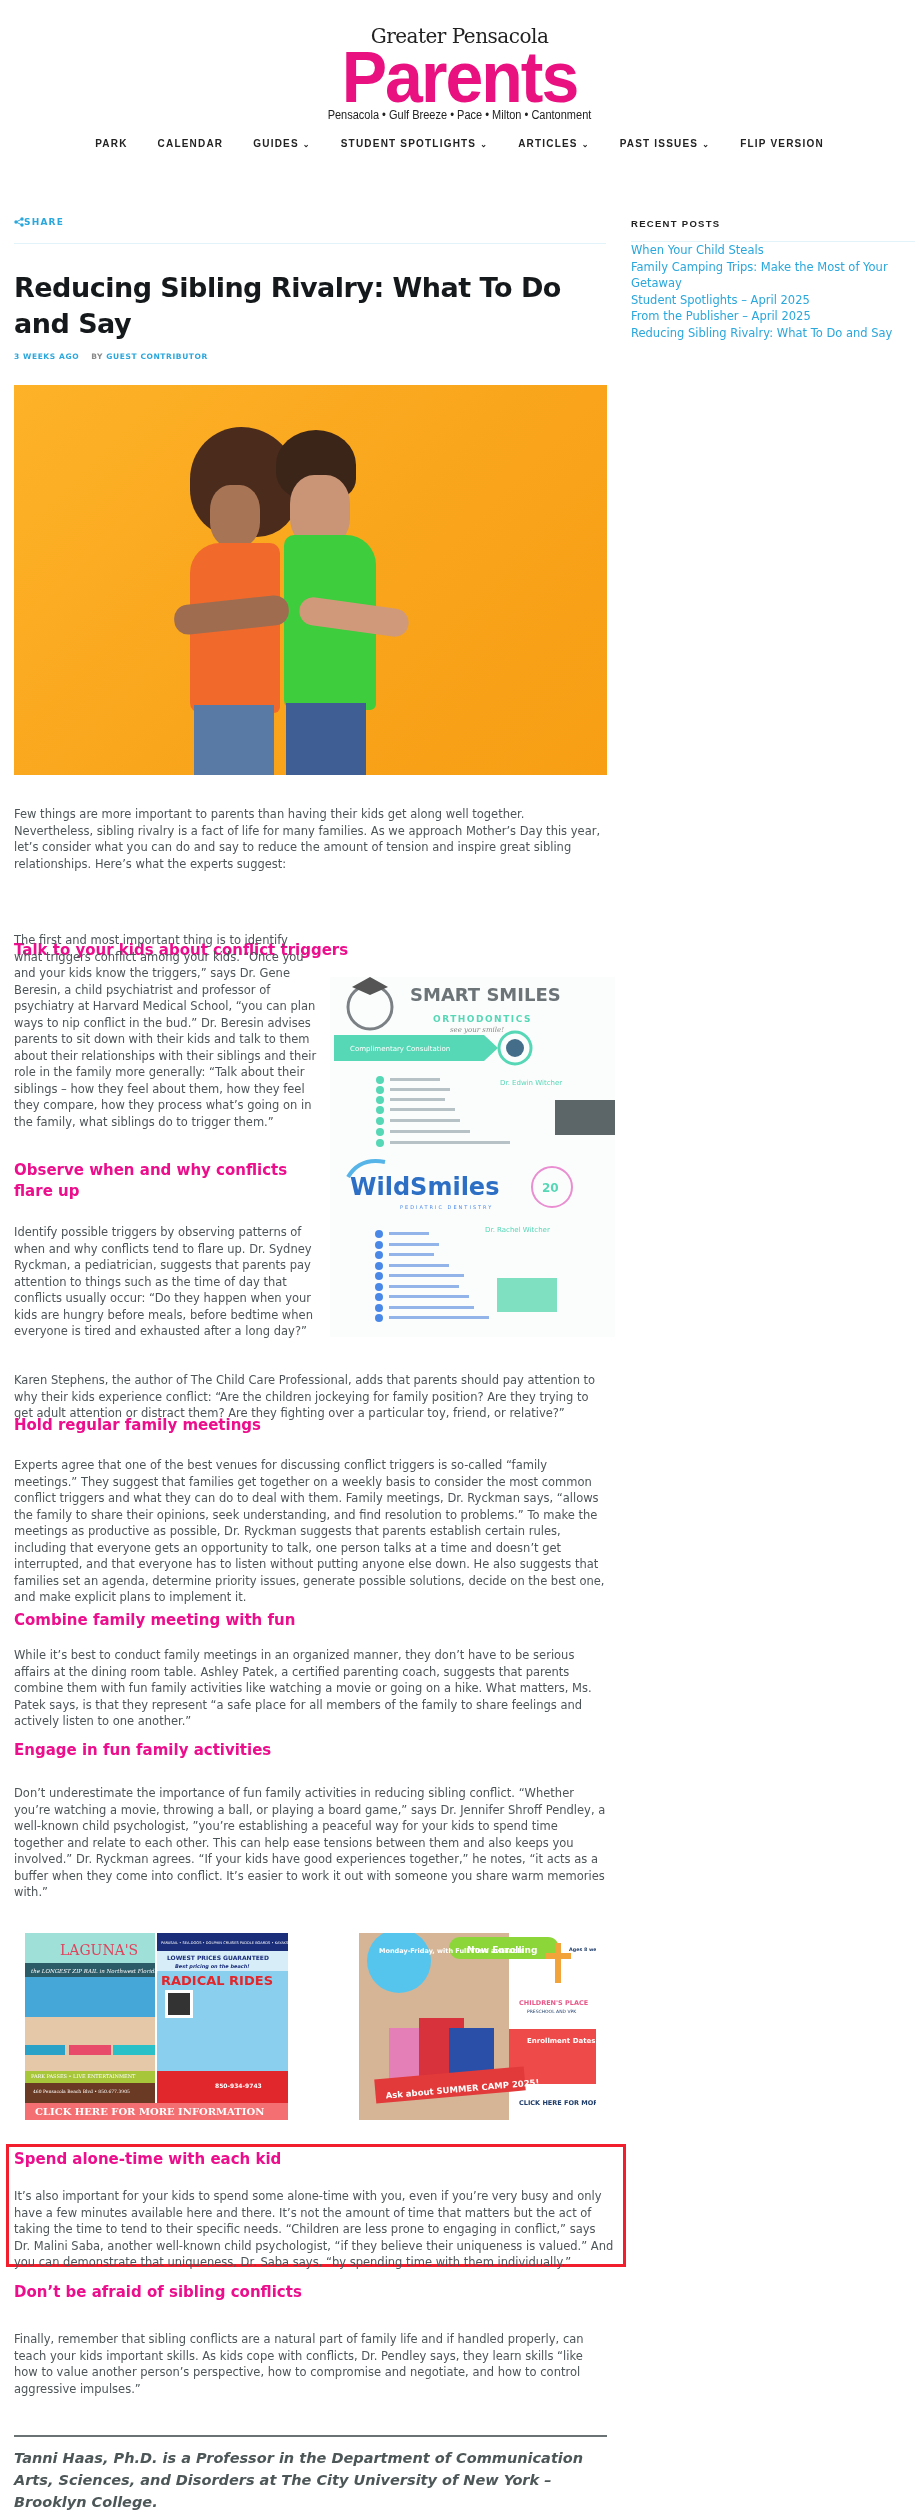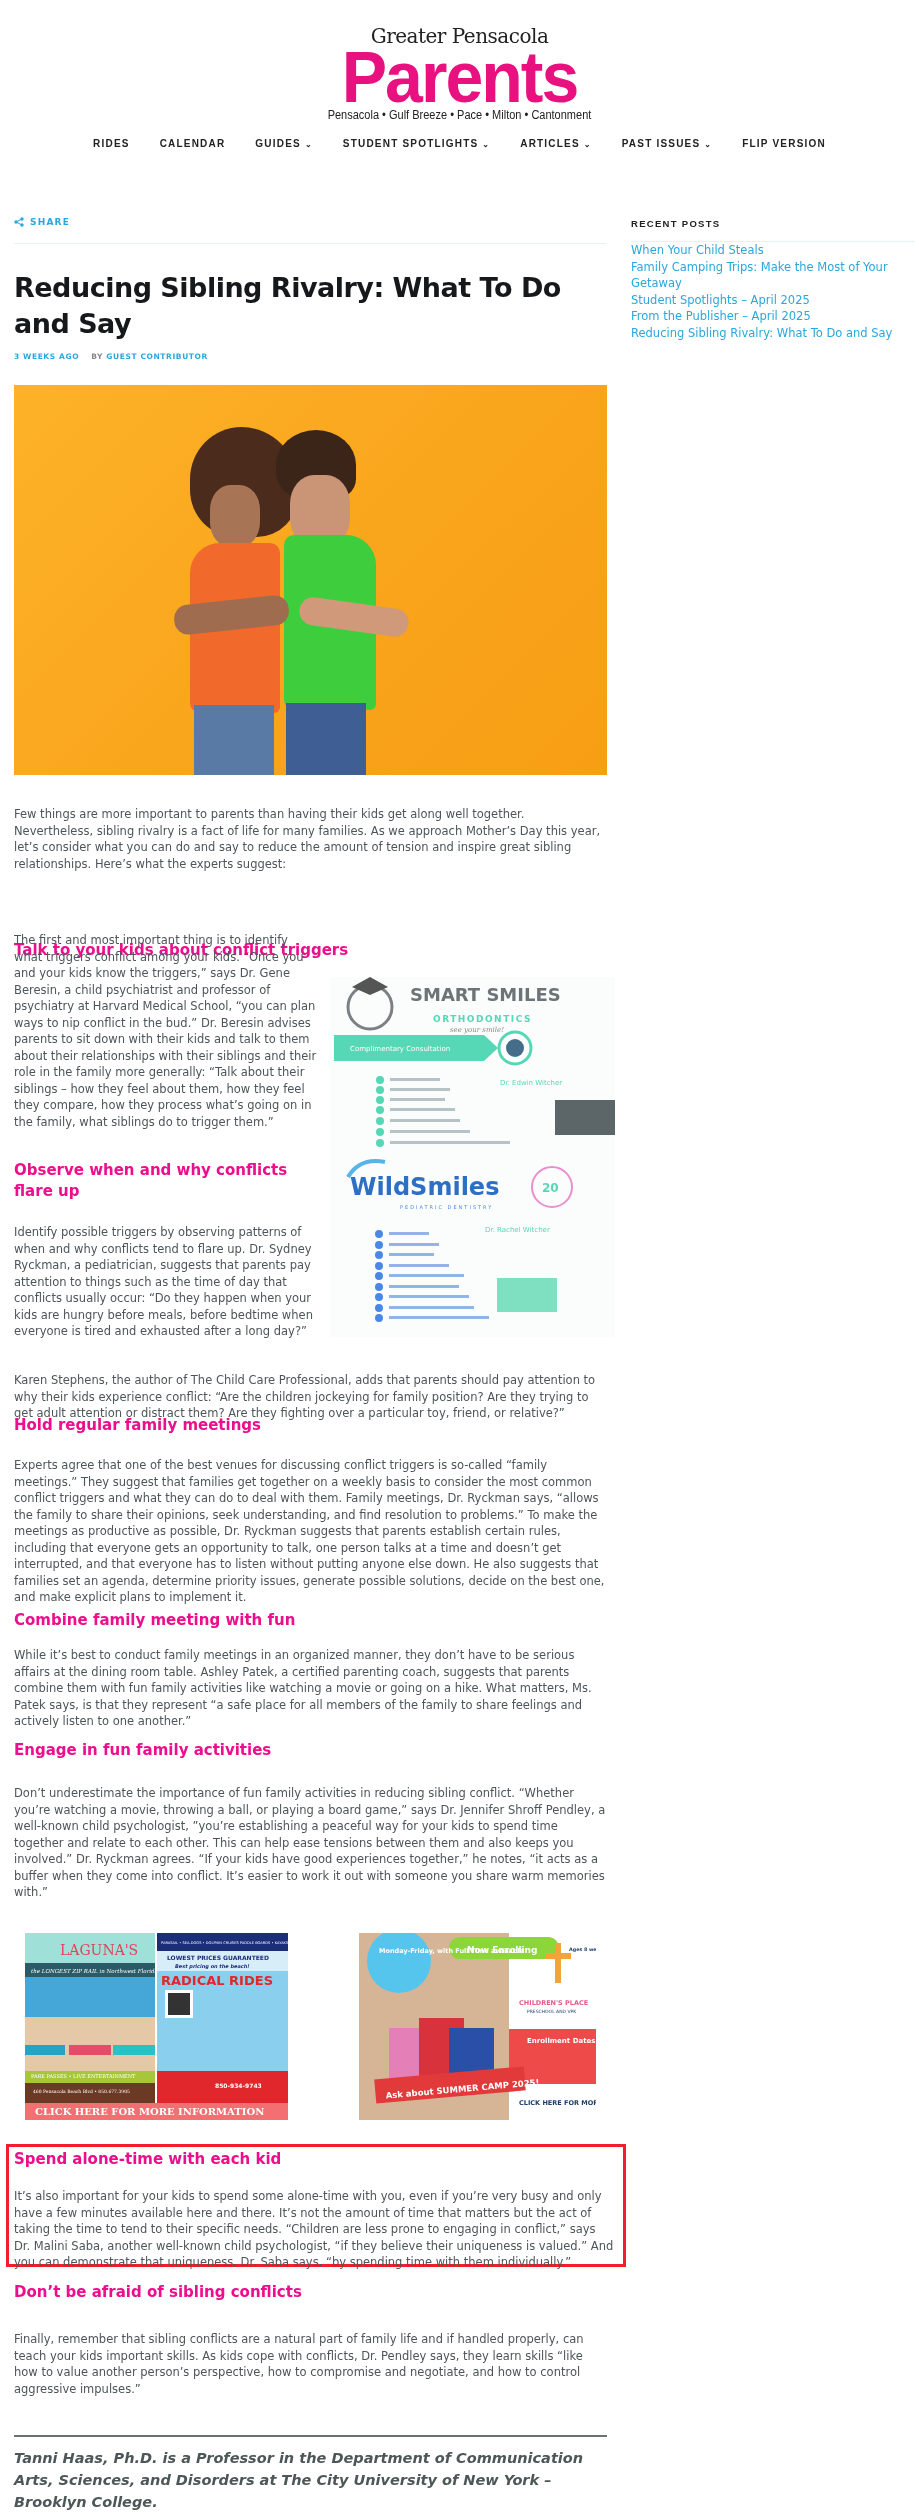--- a/index.html
+++ b/index.html
@@ -6,21 +6,21 @@
   body { width: 919px; height: 2515px; background: #fff; font-family: "DejaVu Sans", sans-serif; color: #4a4f52; position: relative; overflow: hidden; }
   .header { position: absolute; left: 0; top: 0; width: 919px; height: 170px; text-align: center; }
   .logo-top { position: absolute; top: 24px; left: 0; width: 919px; text-align: center; font-family: "DejaVu Serif", serif; font-size: 20px; color: #222; letter-spacing: -0.5px; }
   .logo-main { position: absolute; top: 38px; left: 0; width: 919px; text-align: center; font-family: "Liberation Sans", sans-serif; font-weight: bold; font-size: 68px; color: #e8117f; letter-spacing: -2px; transform: scaleY(1.05); }
   .logo-sub { position: absolute; top: 108px; left: 0; width: 919px; text-align: center; font-family: "Liberation Sans", sans-serif; font-size: 12.5px; color: #222; transform: scaleX(0.88); }
   .nav { position: absolute; top: 138px; left: 0; width: 919px; display: flex; justify-content: center; gap: 0; }
   .nav-item { font-family: "Liberation Sans", sans-serif; font-weight: bold; font-size: 10px; letter-spacing: 1.2px; color: #222; margin: 0 15px; white-space: nowrap; cursor: pointer; }
   .nav-item .chev { font-size: 8px; margin-left: 4px; }
 
   .main { position: absolute; left: 14px; top: 200px; width: 592px; }
-  .share { display: flex; align-items: center; gap: 6px; color: #2aa7dc; font-size: 9px; font-weight: bold; letter-spacing: 1.2px; height: 44px; border-bottom: 1px solid #e2f3fa; }
+  .share { display: flex; align-items: center; color: #2aa7dc; font-size: 9px; font-weight: bold; letter-spacing: 1.2px; height: 44px; border-bottom: 1px solid #e2f3fa; }
   .share svg { width: 10px; height: 10px; }
   .title { margin-top: 26px; font-family: "DejaVu Sans", sans-serif; font-weight: bold; font-size: 27px; line-height: 36px; color: #16191b; letter-spacing: -0.5px; }
   .meta { margin-top: 10px; font-size: 7.5px; font-weight: bold; letter-spacing: 0.6px; color: #888; }
   .meta .blue { color: #2aa7dc; }
   .meta .gap { display: inline-block; width: 12px; }
   .hero { position: absolute; left: 14px; top: 385px; width: 593px; height: 390px; background: linear-gradient(135deg, #fdb227 0%, #f9a41b 60%, #f79e14 100%); overflow: hidden; }
   .kid1-shirt { position: absolute; left: 176px; top: 158px; width: 90px; height: 170px; background: #f16a2b; border-radius: 30px 10px 6px 10px; }
   .kid1-jeans { position: absolute; left: 180px; top: 320px; width: 80px; height: 70px; background: #5a7aa6; }
   .kid1-hair { position: absolute; left: 176px; top: 42px; width: 108px; height: 110px; background: #4a2b1c; border-radius: 50% 55% 40% 45%; }
   .kid1-face { position: absolute; left: 196px; top: 100px; width: 50px; height: 62px; background: #a87456; border-radius: 40%; }
@@ -50,21 +50,21 @@
   .side-list li { font-size: 11.5px; line-height: 16.6px; color: #2aa7dc; padding-right: 10px; cursor: pointer; }
 </style>
 </head>
 <body>
 
 <div class="header">
   <div class="logo-top">Greater Pensacola</div>
   <div class="logo-main">Parents</div>
   <div class="logo-sub">Pensacola • Gulf Breeze • Pace • Milton • Cantonment</div>
   <nav class="nav">
-    <div class="nav-item"><span>RIDES</span></div>
+    <div class="nav-item"><span>PARK</span></div>
     <div class="nav-item"><span>CALENDAR</span></div>
     <div class="nav-item"><span>GUIDES</span><span class="chev">⌄</span></div>
     <div class="nav-item"><span>STUDENT SPOTLIGHTS</span><span class="chev">⌄</span></div>
     <div class="nav-item"><span>ARTICLES</span><span class="chev">⌄</span></div>
     <div class="nav-item"><span>PAST ISSUES</span><span class="chev">⌄</span></div>
     <div class="nav-item"><span>FLIP VERSION</span></div>
   </nav>
 </div>
 
 <div class="main">

